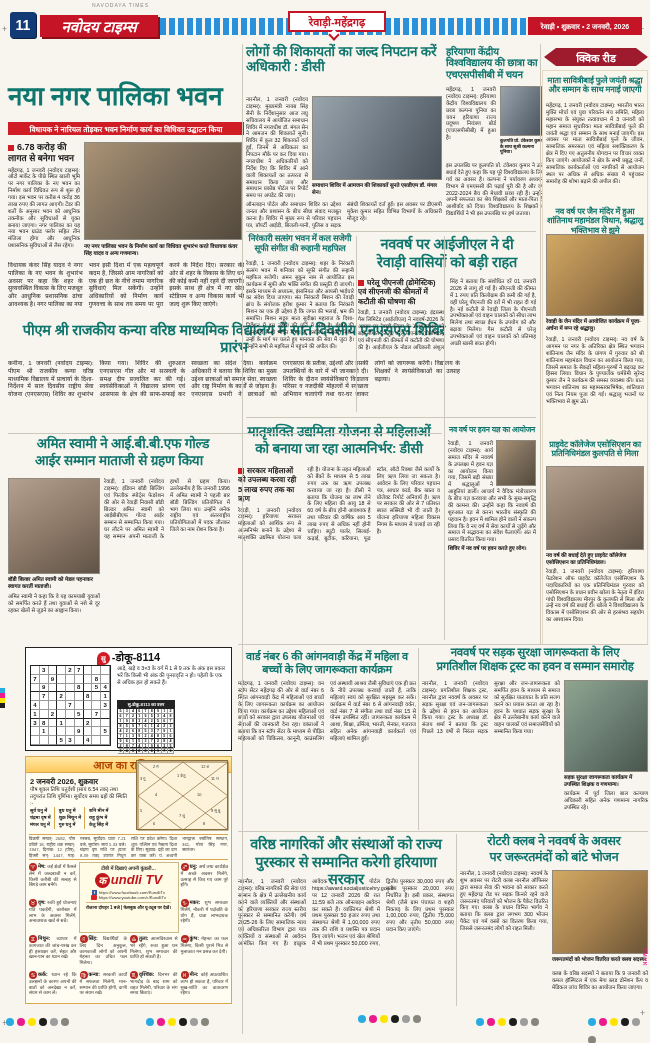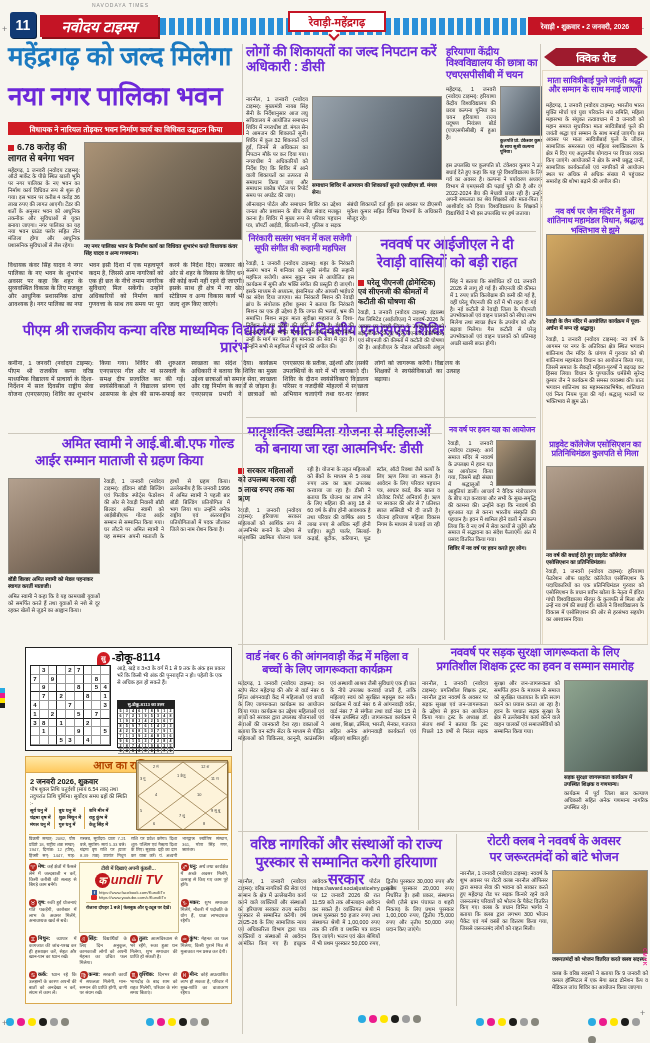--- a/index.html
+++ b/index.html
@@ -4,21 +4,21 @@
 <style>
   :root{
     --red:#c41425; --strip:#d01c24; --blue:#2a90d9; --hblue:#1b79c0;
     --maroon:#9e1b2e; --navy:#123a74; --orange:#e07b00;
   }
   *{margin:0;padding:0;box-sizing:border-box;}
   html,body{background:#d8d5cc;}
   .page{position:relative;width:650px;height:1043px;margin:0 auto;background:#f7f5ee;
         font-family:"Liberation Sans","DejaVu Sans",sans-serif;overflow:hidden;color:#1c1c1c;}
   .abs{position:absolute;}
-  .hl{font-weight:bold;color:#6d28d9;line-height:1.14;letter-spacing:-.2px;}
+  .hl{font-weight:bold;color:#0f766e;line-height:1.14;letter-spacing:-.2px;}
   .body-txt{font-size:6px;line-height:1.3;text-align:justify;color:#222;overflow:hidden;}
   .tiny{font-size:5.3px;}
   .cap{font-size:5.4px;font-weight:bold;color:#111;line-height:1.25;overflow:hidden;}
   .cols2{column-count:2;column-gap:6px;}
   .cols3{column-count:3;column-gap:6px;}
   .cols4{column-count:4;column-gap:5px;}
   .cols5{column-count:5;column-gap:6px;}
   .photo{position:absolute;border:1px solid #8f8a80;}
   .ph-a{background:linear-gradient(135deg,#ab9376,#7d6f5c 45%,#544a3d);}
   .ph-b{background:linear-gradient(120deg,#9aa4ad,#6f7a84 50%,#4a525b);}
@@ -88,21 +88,20 @@
   <span class="cross" style="left:2px;top:24px;">+</span>
   <span class="cross" style="left:639px;top:24px;">+</span>
   <div class="abs" style="left:92px;top:2px;font-size:5px;color:#888;letter-spacing:1px;">NAVODAYA TIMES</div>
   <div class="abs pagenum" style="left:10px;top:12px;width:26px;height:26px;">11</div>
   <div class="abs masthead" style="left:40px;top:15px;width:118px;height:22px;">नवोदय टाइम्स</div>
   <div class="abs band" style="left:160px;top:18px;width:482px;height:17px;"></div>
   <div class="abs badge" style="left:288px;top:11px;width:98px;height:21px;">रेवाड़ी-महेंद्रगढ़</div>
   <div class="abs" style="left:330px;top:31px;width:8px;height:8px;background:#fff;border:2px solid var(--red);border-top:none;border-left:none;transform:rotate(45deg);"></div>
   <div class="abs datebox" style="left:528px;top:17px;width:114px;height:18px;">रेवाड़ी • शुक्रवार • 2 जनवरी, 2026</div>
 
-  <div class="abs hl" style="left:8px;top:42px;width:236px;font-size:26px;color:var(--hblue);">महेंद्रगढ़ को जल्द मिलेगा</div>
   <div class="abs redstrip" style="left:8px;top:122px;width:236px;height:13px;">विधायक ने नारियल तोड़कर भवन निर्माण कार्य का विधिवत उद्घाटन किया</div>
   <div class="abs hl" style="left:8px;top:82px;width:236px;font-size:26px;">नया नगर पालिका भवन</div>
   <div class="abs" style="left:8px;top:142px;width:72px;height:120px;overflow:hidden;">
     <div style="font-size:9px;font-weight:bold;line-height:1.2;"><span class="sq"></span><span>6.78 करोड़ की लागत से बनेगा भवन</span></div>
     <div class="body-txt tiny" style="margin-top:3px;height:90px;">महेंद्रगढ़, 1 जनवरी (नवोदय टाइम्स): ऑटो मार्केट के पीछे स्थित खाली भूमि पर नगर पालिका के नए भवन का निर्माण कार्य विधिवत रूप से शुरू हो गया। इस भवन पर करीब 4 करोड़ 36 लाख रुपए की लागत आएगी। टेंडर की शर्तों के अनुसार भवन को आधुनिक तकनीक और सुविधाओं से युक्त बनाया जाएगा। नगर पालिका का यह नया भवन ग्राउंड फ्लोर सहित तीन मंजिला होगा और आधुनिक प्रशासनिक सुविधाओं से लैस रहेगा।</div>
   </div>
   <div class="photo ph-a" style="left:84px;top:142px;width:158px;height:98px;"></div>
   <div class="abs cap" style="left:84px;top:243px;width:158px;height:17px;">नए नगर पालिका भवन के निर्माण कार्य का विधिवत शुभारंभ करते विधायक कंवर सिंह यादव व अन्य गणमान्य।</div>
   <div class="abs body-txt cols3" style="left:8px;top:262px;width:236px;height:56px;">विधायक कंवर सिंह यादव ने नगर पालिका के नए भवन के शुभारंभ अवसर पर कहा कि शहर के सुव्यवस्थित विकास के लिए मजबूत और आधुनिक प्रशासनिक ढांचा आवश्यक है। नगर पालिका का नया भवन इसी दिशा में एक महत्वपूर्ण कदम है, जिससे आम नागरिकों को एक ही छत के नीचे तमाम नागरिक सुविधाएं मिल सकेंगी। उन्होंने अधिकारियों को निर्माण कार्य गुणवत्ता के साथ तय समय पर पूरा करने के निर्देश दिए। सरकार की ओर से शहर के विकास के लिए धन की कोई कमी नहीं रहने दी जाएगी। इसके साथ ही क्षेत्र में नए खेल स्टेडियम व अन्य विकास कार्य भी जल्द शुरू किए जाएंगे।</div>
 
@@ -137,21 +136,21 @@
   <div class="abs hl" style="left:246px;top:234px;width:108px;font-size:8.5px;text-align:center;">निरंकारी सत्संग भवन में कल सजेगी सूफी संगीत की रूहानी महफिल</div>
   <div class="abs body-txt tiny" style="left:246px;top:260px;width:108px;height:152px;">रेवाड़ी, 1 जनवरी (नवोदय टाइम्स): शहर के निरंकारी सत्संग भवन में शनिवार को सूफी संगीत की रूहानी महफिल सजेगी। अमन सुकून नाम से आयोजित इस कार्यक्रम में सूफी और भक्ति संगीत की प्रस्तुति दी जाएगी। इसके माध्यम से अध्यात्म, इंसानियत और आपसी भाईचारे का संदेश दिया जाएगा। संत निरंकारी मिशन की रेवाड़ी ब्रांच के संयोजक हरीश कुमार ने बताया कि निरंकारी मिशन का एक ही उद्देश्य है कि जगत की भलाई, भ्रम की समाप्ति। मिशन सद्गुरु माता सुदीक्षा महाराज के दिशा-निर्देशन में इस उद्देश्य की पूर्ति में लगा है। ईश्वर की जानकारी से ही भक्ति संभव है, इसलिए निरंकारी मिशन उन्हीं के मार्ग पर चलते हुए मानवता की सेवा में जुटा है। उन्होंने सभी से महफिल में पहुंचने की अपील की।</div>
 
   <div class="abs hl" style="left:358px;top:254px;width:178px;font-size:14.5px;text-align:center;">रेवाड़ी वासियों को बड़ी राहत</div>
   <div class="abs hl" style="left:358px;top:236px;width:178px;font-size:14.5px;text-align:center;">नववर्ष पर आईजीएल ने दी</div>
   <div class="abs body-txt tiny cols2" style="left:358px;top:278px;width:178px;height:134px;">
     <div style="font-size:7.5px;font-weight:bold;line-height:1.25;margin-bottom:3px;text-align:left;"><span class="sq"></span><span>घरेलू पीएनजी (डोमेस्टिक) एवं सीएनजी की कीमतों में कटौती की घोषणा की</span></div>
     <span>रेवाड़ी, 1 जनवरी (नवोदय टाइम्स): इंद्रप्रस्थ गैस लिमिटेड (आईजीएल) ने नववर्ष-2026 के अवसर पर रेवाड़ी जिला के उपभोक्ताओं को बड़ी सौगात देते हुए घरेलू पीएनजी (डोमेस्टिक) एवं सीएनजी की कीमतों में कटौती की घोषणा की है। आईजीएल के नोडल अधिकारी अंशुल सिंह ने बताया कि संशोधित दरें 01 जनवरी 2026 से लागू हो गई हैं। सीएनजी की कीमत में 1 रुपए प्रति किलोग्राम की कमी की गई है, वहीं घरेलू पीएनजी की दरों में भी राहत दी गई है। नई कटौती से रेवाड़ी जिला के पीएनजी उपभोक्ताओं एवं वाहन चालकों को सीधा लाभ मिलेगा तथा स्वच्छ ईंधन के उपयोग को और बढ़ावा मिलेगा। गैस कटौती से घरेलू उपभोक्ताओं एवं वाहन चालकों को प्रतिमाह अच्छी खासी बचत होगी।</span>
   </div>
 
-  <div class="abs hl" style="left:12px;top:436px;width:222px;font-size:13.5px;text-align:right;">अमित स्वामी ने आई.बी.बी.एफ गोल्ड</div>
+  <div class="abs hl" style="left:12px;top:436px;width:222px;font-size:13.5px;text-align:center;">अमित स्वामी ने आई.बी.बी.एफ गोल्ड</div>
   <div class="abs hl" style="left:8px;top:453px;width:222px;font-size:13.5px;text-align:center;">आईर सम्मान माताजी से ग्रहण किया</div>
   <div class="photo ph-d" style="left:8px;top:478px;width:92px;height:96px;"></div>
   <div class="abs cap" style="left:8px;top:576px;width:92px;height:15px;">बॉडी बिल्डर अमित स्वामी को मेडल पहनाकर स्वागत करतीं माताजी।</div>
   <div class="abs body-txt tiny" style="left:8px;top:593px;width:92px;height:50px;">अमित स्वामी ने कहा कि वे यह कामयाबी युवाओं को समर्पित करते हैं तथा युवाओं से नशे से दूर रहकर खेलों से जुड़ने का आह्वान किया।</div>
   <div class="abs body-txt tiny cols2" style="left:104px;top:478px;width:126px;height:165px;">रेवाड़ी, 1 जनवरी (नवोदय टाइम्स): इंडियन बॉडी बिल्डिंग एवं फिजीक स्पोर्ट्स फेडरेशन की ओर से रेवाड़ी निवासी बॉडी बिल्डर अमित स्वामी को आईबीबीएफ गोल्ड आईर सम्मान से सम्मानित किया गया। घर लौटने पर अमित स्वामी ने यह सम्मान अपनी माताजी के हाथों से ग्रहण किया। उल्लेखनीय है कि जनवरी 1996 में अमित स्वामी ने पहली बार बॉडी बिल्डिंग प्रतियोगिता में भाग लिया था। उन्होंने अनेक राष्ट्रीय एवं अंतरराष्ट्रीय प्रतियोगिताओं में पदक जीतकर जिले का नाम रोशन किया है।</div>
 
   <div class="abs hl" style="left:236px;top:441px;width:206px;font-size:13.5px;text-align:center;">को बनाया जा रहा आत्मनिर्भर: डीसी</div>
   <div class="abs hl" style="left:236px;top:424px;width:206px;font-size:13.5px;text-align:center;">मातृशक्ति उद्यमिता योजना से महिलाओं</div>
   <div class="abs body-txt tiny cols3" style="left:238px;top:466px;width:202px;height:176px;">
     <div style="font-size:7.5px;font-weight:bold;line-height:1.25;margin-bottom:3px;text-align:left;"><span class="sq"></span><span>सरकार महिलाओं को उपलब्ध करवा रही 5 लाख रुपए तक का ऋण</span></div>

